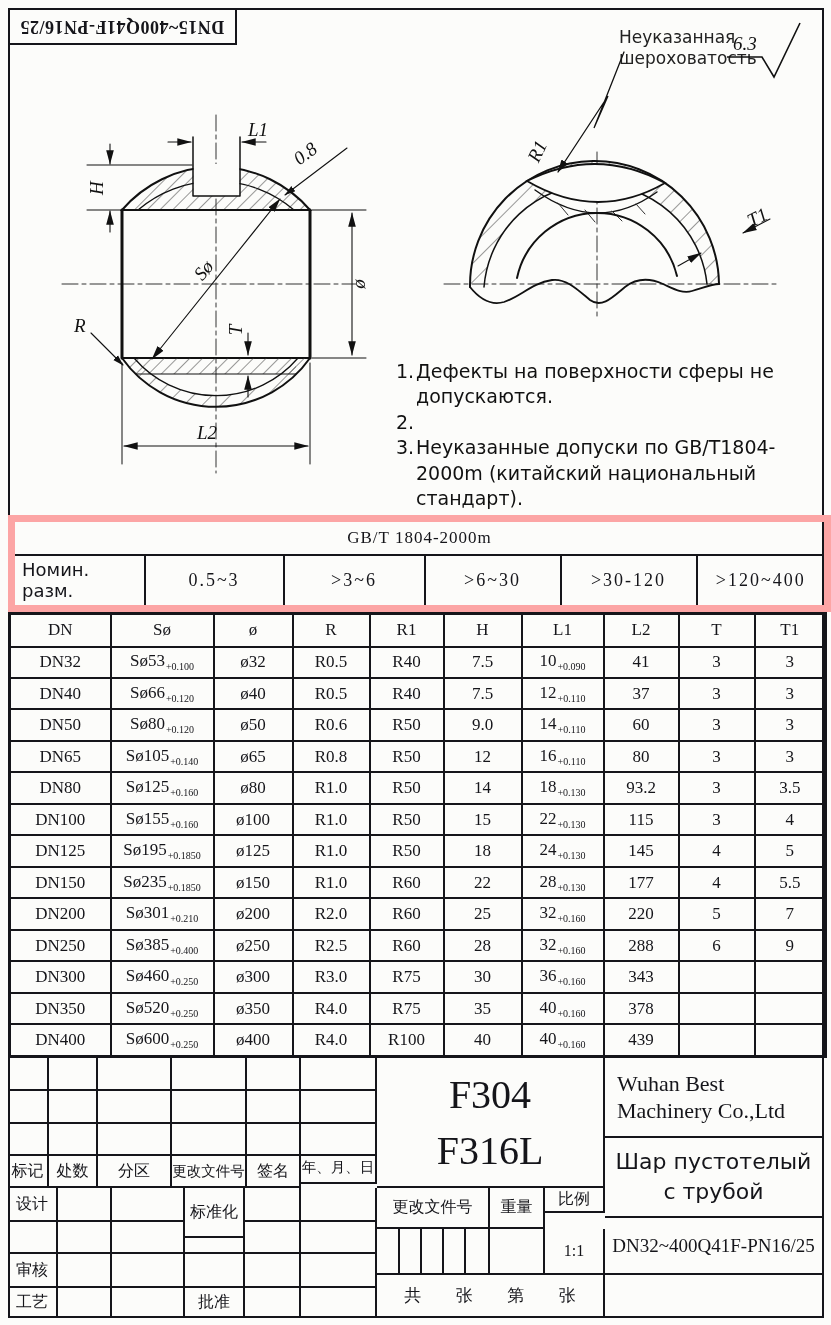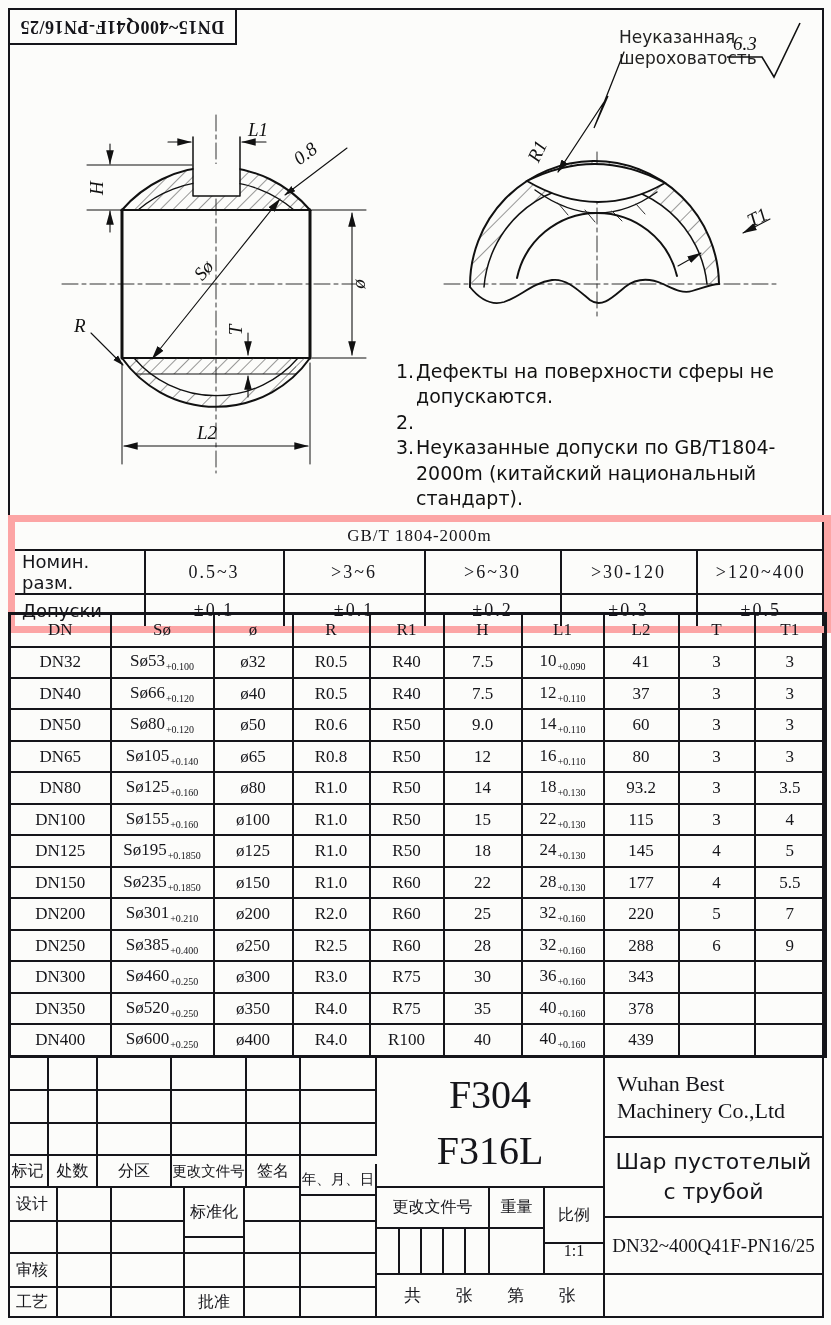--- a/index.html
+++ b/index.html
@@ -178,28 +178,20 @@
           <td colspan="6" class="tt">GB/T 1804-2000m</td>
         </tr>
     <tr class="r">
       <td class="lbl">Номин. разм.</td>
       <td>0.5~3</td>
       <td>&gt;3~6</td>
       <td>&gt;6~30</td>
       <td>&gt;30-120</td>
       <td>&gt;120~400</td>
     </tr>
-    <tr class="r">
-      <td class="lbl">Допуски</td>
-      <td>±0.1</td>
-      <td>±0.1</td>
-      <td>±0.2</td>
-      <td>±0.3</td>
-      <td>±0.5</td>
-    </tr>
   </tbody>
     </table>
 
   <table class="mt">
     <colgroup>
         <col style="width:101px">
         <col style="width:103px">
         <col style="width:79px">
         <col style="width:77px">
         <col style="width:74px">
@@ -494,21 +486,21 @@
     <div class="c" style="left:90px;top:66px;width:74px;height:32px"></div>
     <div class="c" style="left:164px;top:66px;width:75px;height:32px"></div>
     <div class="c" style="left:239px;top:66px;width:54px;height:32px"></div>
     <div class="c" style="left:293px;top:66px;width:76px;height:32px"></div>
 
     <div class="c" style="left:0;top:98px;width:41px;height:32px">标记</div>
     <div class="c" style="left:41px;top:98px;width:49px;height:32px">处数</div>
     <div class="c" style="left:90px;top:98px;width:74px;height:32px">分区</div>
     <div class="c sm" style="left:164px;top:98px;width:75px;height:32px">更改文件号</div>
     <div class="c" style="left:239px;top:98px;width:54px;height:32px">签名</div>
-    <div class="c sm" style="left:293px;top:106px;width:76px;height:32px">年、月、日</div>
+    <div class="c sm" style="left:293px;top:94px;width:76px;height:32px">年、月、日</div>
 
     <div class="c" style="left:0;top:130px;width:50px;height:34px">设计</div>
     <div class="c" style="left:50px;top:130px;width:54px;height:34px"></div>
     <div class="c" style="left:104px;top:130px;width:73px;height:34px"></div>
     <div class="c" style="left:177px;top:130px;width:60px;height:50px">标准化</div>
     <div class="c" style="left:237px;top:130px;width:56px;height:34px"></div>
     <div class="c" style="left:293px;top:130px;width:76px;height:34px"></div>
     <div class="c" style="left:0;top:164px;width:50px;height:32px"></div>
     <div class="c" style="left:50px;top:164px;width:54px;height:32px"></div>
     <div class="c" style="left:104px;top:164px;width:73px;height:32px"></div>
@@ -527,21 +519,21 @@
     <div class="c" style="left:177px;top:230px;width:60px;height:30px">批准</div>
     <div class="c" style="left:237px;top:230px;width:56px;height:30px"></div>
     <div class="c" style="left:293px;top:230px;width:76px;height:30px"></div>
 
     <div class="c mat" style="left:369px;top:0;width:228px;height:130px">
       <div>F304</div>
       <div>F316L</div>
     </div>
     <div class="c" style="left:369px;top:130px;width:113px;height:41px">更改文件号</div>
     <div class="c" style="left:482px;top:130px;width:55px;height:41px">重量</div>
-    <div class="c" style="left:537px;top:130px;width:60px;height:56px">比例</div>
+    <div class="c" style="left:537px;top:130px;width:60px;height:25px">比例</div>
     <div class="c" style="left:369px;top:171px;width:23px;height:46px"></div>
     <div class="c" style="left:392px;top:171px;width:22px;height:46px"></div>
     <div class="c" style="left:414px;top:171px;width:22px;height:46px"></div>
     <div class="c" style="left:436px;top:171px;width:22px;height:46px"></div>
     <div class="c" style="left:458px;top:171px;width:24px;height:46px"></div>
     <div class="c" style="left:482px;top:171px;width:55px;height:46px"></div>
     <div class="c scalev" style="left:537px;top:171px;width:60px;height:46px">1:1</div>
     <div class="c sheets" style="left:369px;top:217px;width:228px;height:43px">
       <span>共</span>
       <span>张</span>

